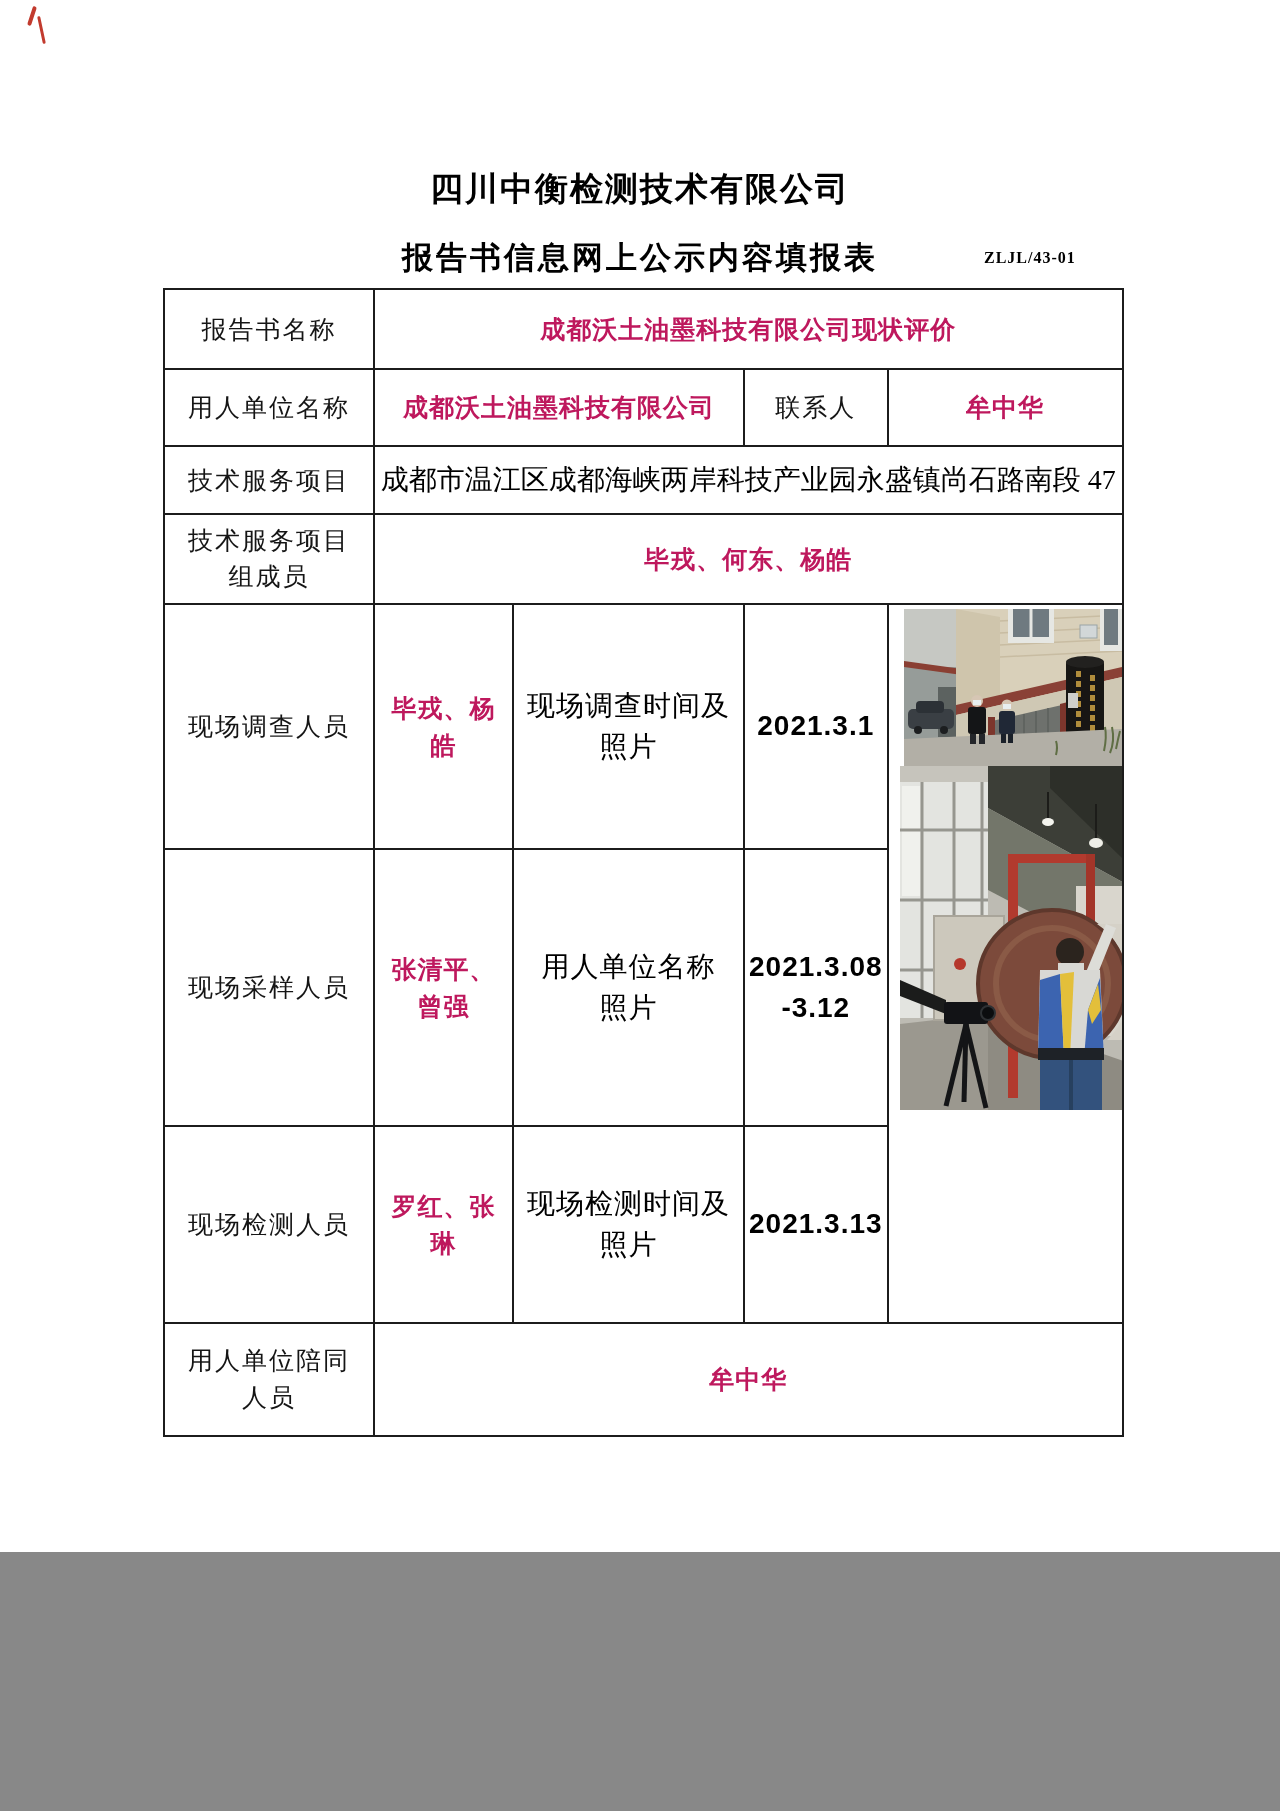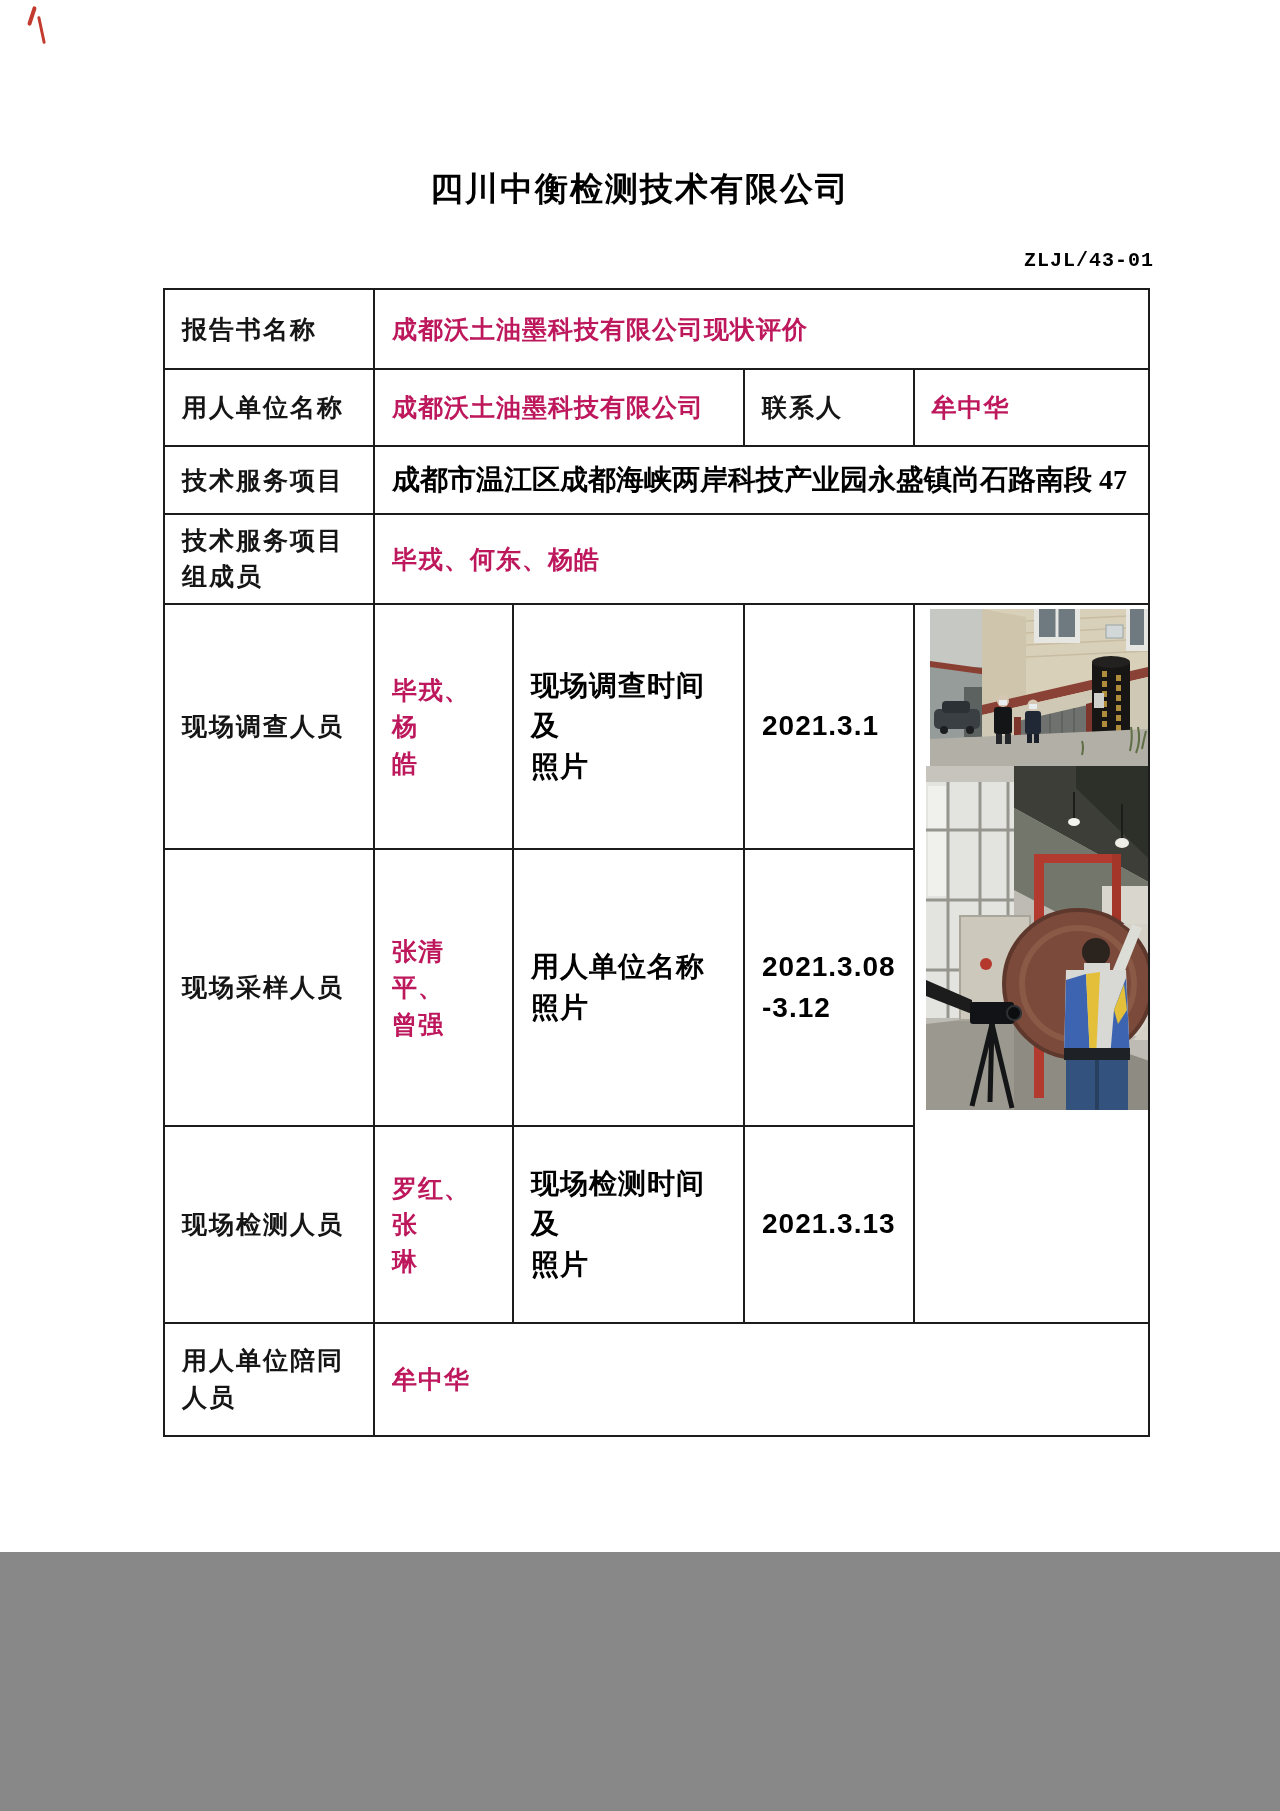--- a/index.html
+++ b/index.html
@@ -4,31 +4,31 @@
 <style>
   html,body{margin:0;padding:0;background:#888;}
   .page{position:relative;width:1280px;height:1552px;background:#ffffff;margin:0 auto;
         font-family:"Liberation Serif",serif;color:#000;overflow:hidden;}
 
   
   .company-title{position:absolute;top:167px;left:0;width:100%;text-align:center;
       font-family:"Liberation Sans",sans-serif;font-weight:700;font-size:33px;letter-spacing:2px;}
   .form-title{position:absolute;top:237px;left:0;width:100%;text-align:center;
       font-family:"Liberation Sans",sans-serif;font-weight:700;font-size:31px;letter-spacing:3px;}
-  .form-code{position:absolute;top:249px;left:1024px;
-      font-family:Liberation Mono, monospace;font-weight:700;font-size:20px;letter-spacing:1px;}
+  .form-code{position:absolute;top:249px;left:984px;
+      font-family:Liberation Serif, serif;font-weight:700;font-size:16px;letter-spacing:1px;}
 
   
   .scan-mark{position:absolute;background:#c23b2e;border-radius:2px;}
   .scan-mark.m1{left:30px;top:6px;width:4px;height:20px;transform:rotate(18deg);}
   .scan-mark.m2{left:40px;top:16px;width:3px;height:28px;transform:rotate(-12deg);}
 
   
   table.form{position:absolute;left:163px;top:288px;border-collapse:collapse;table-layout:fixed;}
-  table.form td{border:2px solid #1c1c1c;vertical-align:middle;padding:2px 17px;overflow:hidden;font-weight:bold;}
+  table.form td{border:2px solid #1c1c1c;text-align:center;vertical-align:middle;padding:2px 4px;overflow:hidden;}
   tr.h80{height:80px} tr.h77{height:77px} tr.h68{height:68px} tr.h90{height:90px}
   tr.h245{height:245px} tr.h277{height:277px} tr.h197{height:197px} tr.h113{height:113px}
 
   .lbl{font-family:"Liberation Serif",serif;font-weight:400;font-size:25px;letter-spacing:2px;color:#151515;}
   .val{font-family:"Liberation Sans",sans-serif;font-weight:700;font-size:25px;letter-spacing:1px;color:#be185d;}
   .addr{font-family:"Liberation Serif",serif;font-size:28px;letter-spacing:0;white-space:nowrap;}
   .tlbl{font-family:"Liberation Serif",serif;font-size:28px;letter-spacing:1px;}
   .date{font-family:"Liberation Sans",sans-serif;font-weight:700;font-size:28px;letter-spacing:1px;}
   .preline{white-space:pre-line;line-height:1.45;}
 
@@ -39,20 +39,21 @@
 </style>
 </head>
 <body>
 
 <div class="page">
 
   <div class="scan-mark m1"></div>
   <div class="scan-mark m2"></div>
 
   <div class="company-title">四川中衡检测技术有限公司</div>
+  <div class="form-title">报告书信息网上公示内容填报表</div>
   <div class="form-code">ZLJL/43-01</div>
 
   <table class="form">
     <colgroup>
       <col style="width:210px">
         <col style="width:139px">
         <col style="width:231px">
       <col style="width:123px">
         <col style="width:235px">
     </colgroup>

